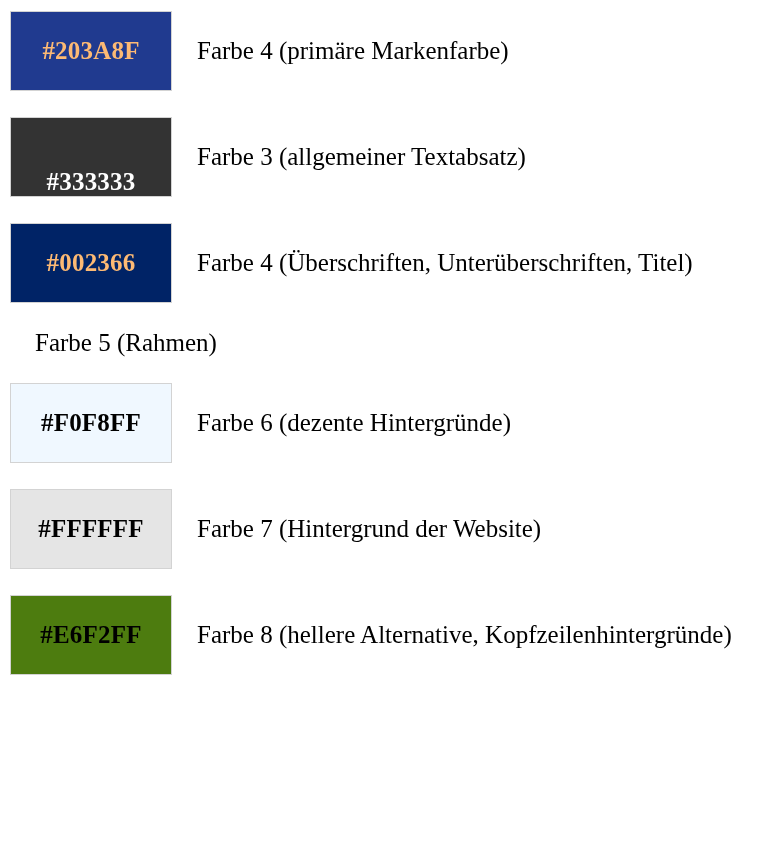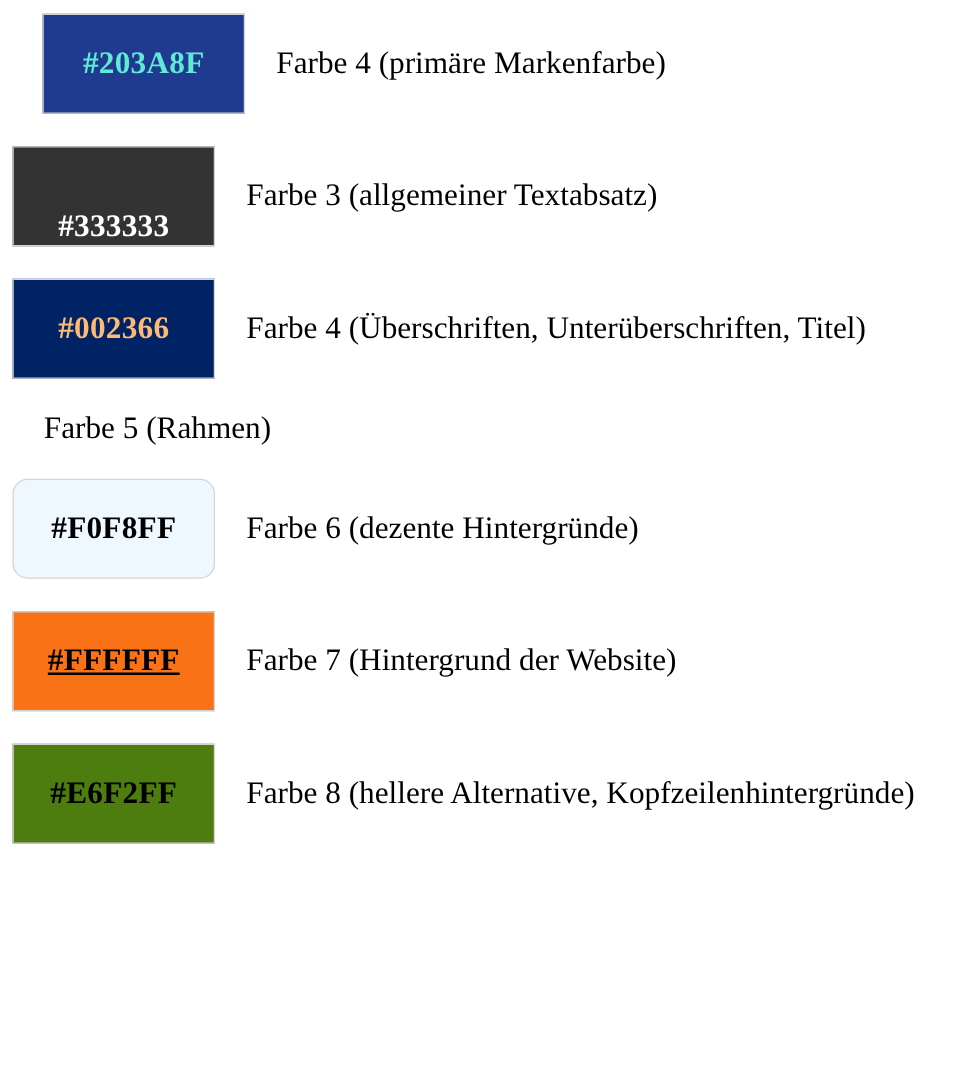--- a/index.html
+++ b/index.html
@@ -42,21 +42,21 @@
     color: #000000;
     white-space: nowrap;
   }
 </style>
 </head>
 <body>
 
 <div class="page">
 
   <div class="palette-row">
-    <div class="swatch" style="background-color: rgb(32, 58, 143); color: #5eead4; border-color: rgb(211, 211, 211); margin-left: 24px;">
+    <div class="swatch" style="background-color: rgb(32, 58, 143); color: #fdba74; border-color: rgb(211, 211, 211);">
       <span class="swatch-hex">#203A8F</span>
     </div>
     <div class="swatch-desc">Farbe 4 (primäre Markenfarbe)</div>
   </div>
 
 
   <div class="palette-row">
     <div class="swatch" style="background-color: rgb(51, 51, 51); color: rgb(255, 255, 255); border-color: rgb(211, 211, 211); align-items: flex-end;">
       <span class="swatch-hex">#333333</span>
     </div>
@@ -68,28 +68,28 @@
       <span class="swatch-hex">#002366</span>
     </div>
     <div class="swatch-desc">Farbe 4 (Überschriften, Unterüberschriften, Titel)</div>
   </div>
 
   <div class="palette-row">
     <div class="swatch-desc">Farbe 5 (Rahmen)</div>
   </div>
 
   <div class="palette-row">
-    <div class="swatch" style="background-color: rgb(240, 248, 255); color: rgb(0, 0, 0); border-color: rgb(211, 211, 211); border-radius: 12px;">
+    <div class="swatch" style="background-color: rgb(240, 248, 255); color: rgb(0, 0, 0); border-color: rgb(211, 211, 211);">
       <span class="swatch-hex">#F0F8FF</span>
     </div>
     <div class="swatch-desc">Farbe 6 (dezente Hintergründe)</div>
   </div>
 
   <div class="palette-row">
-    <div class="swatch" style="background-color: #f97316; color: rgb(0, 0, 0); border-color: rgb(211, 211, 211); text-decoration: underline;">
+    <div class="swatch" style="background-color: #e5e5e5; color: rgb(0, 0, 0); border-color: rgb(211, 211, 211);">
       <span class="swatch-hex">#FFFFFF</span>
     </div>
     <div class="swatch-desc">Farbe 7 (Hintergrund der Website)</div>
   </div>
 
   <div class="palette-row">
     <div class="swatch" style="background-color: #4d7c0f; color: rgb(0, 0, 0); border-color: rgb(211, 211, 211);">
       <span class="swatch-hex">#E6F2FF</span>
     </div>
     <div class="swatch-desc">Farbe 8 (hellere Alternative, Kopfzeilenhintergründe)</div>

